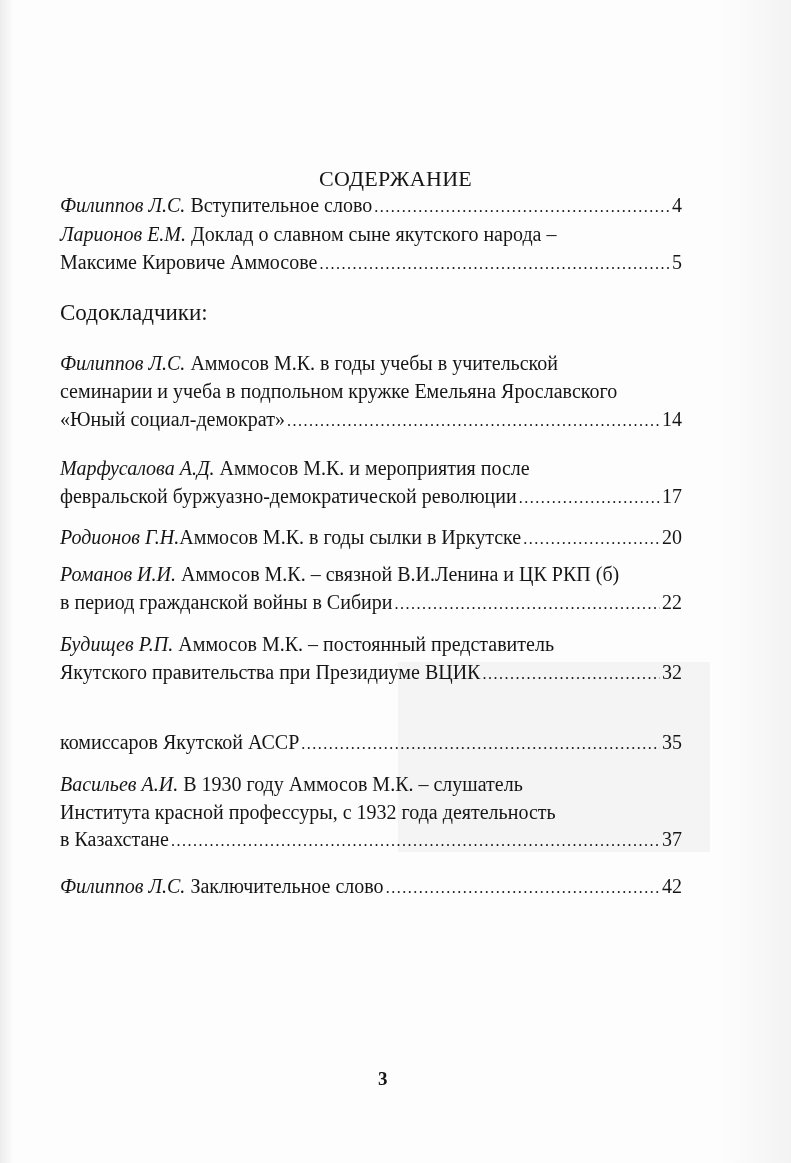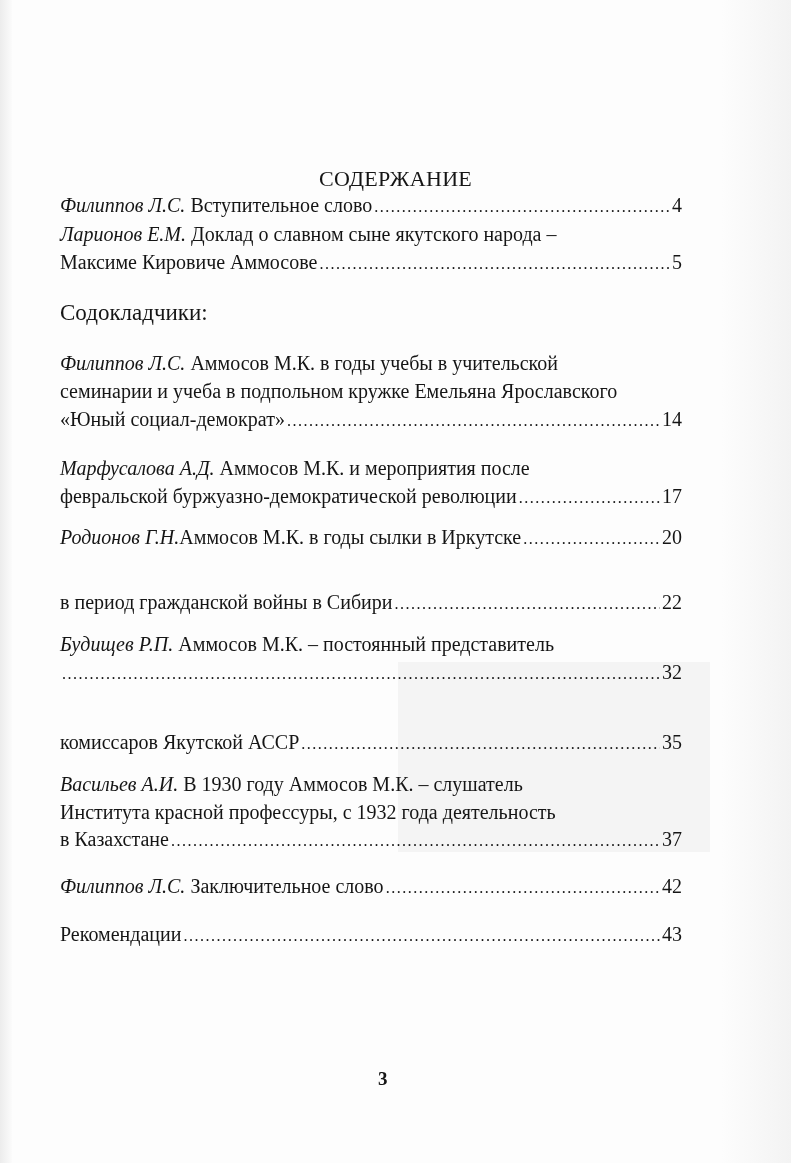--- a/index.html
+++ b/index.html
@@ -128,30 +128,34 @@
     <span class="leader"></span>
     <span class="pg">17</span>
   </div>
 
   <div class="toc-line" style="top:524px">
     <span><span class="author">Родионов Г.Н.</span><span>Аммосов М.К. в годы сылки в Иркутске</span></span>
     <span class="leader"></span>
     <span class="pg">20</span>
   </div>
 
+  <div class="toc-line" style="top:561px">
+    <span><span class="author">Романов И.И.</span> <span>Аммосов М.К. – связной В.И.Ленина и ЦК РКП (б)</span></span>
+  </div>
   <div class="toc-line" style="top:589px">
     <span>в период гражданской войны в Сибири</span>
     <span class="leader"></span>
     <span class="pg">22</span>
   </div>
 
   <div class="toc-line" style="top:631px">
     <span><span class="author">Будищев Р.П.</span> <span>Аммосов М.К. – постоянный представитель</span></span>
   </div>
   <div class="toc-line" style="top:659px">
+    <span>Якутского правительства при Президиуме ВЦИК</span>
     <span class="leader"></span>
     <span class="pg">32</span>
   </div>
 
   <div class="toc-line" style="top:729px">
     <span>комиссаров Якутской АССР</span>
     <span class="leader"></span>
     <span class="pg">35</span>
   </div>
 
@@ -166,20 +170,15 @@
     <span class="leader"></span>
     <span class="pg">37</span>
   </div>
 
   <div class="toc-line" style="top:873px">
     <span><span class="author">Филиппов Л.С.</span> <span>Заключительное слово</span></span>
     <span class="leader"></span>
     <span class="pg">42</span>
   </div>
 
-  <div class="toc-line" style="top:921px">
-    <span>Рекомендации</span>
-    <span class="leader"></span>
-    <span class="pg">43</span>
-  </div>
 
   <div class="page-number">3</div>
 </div>
 
 </body></html>

